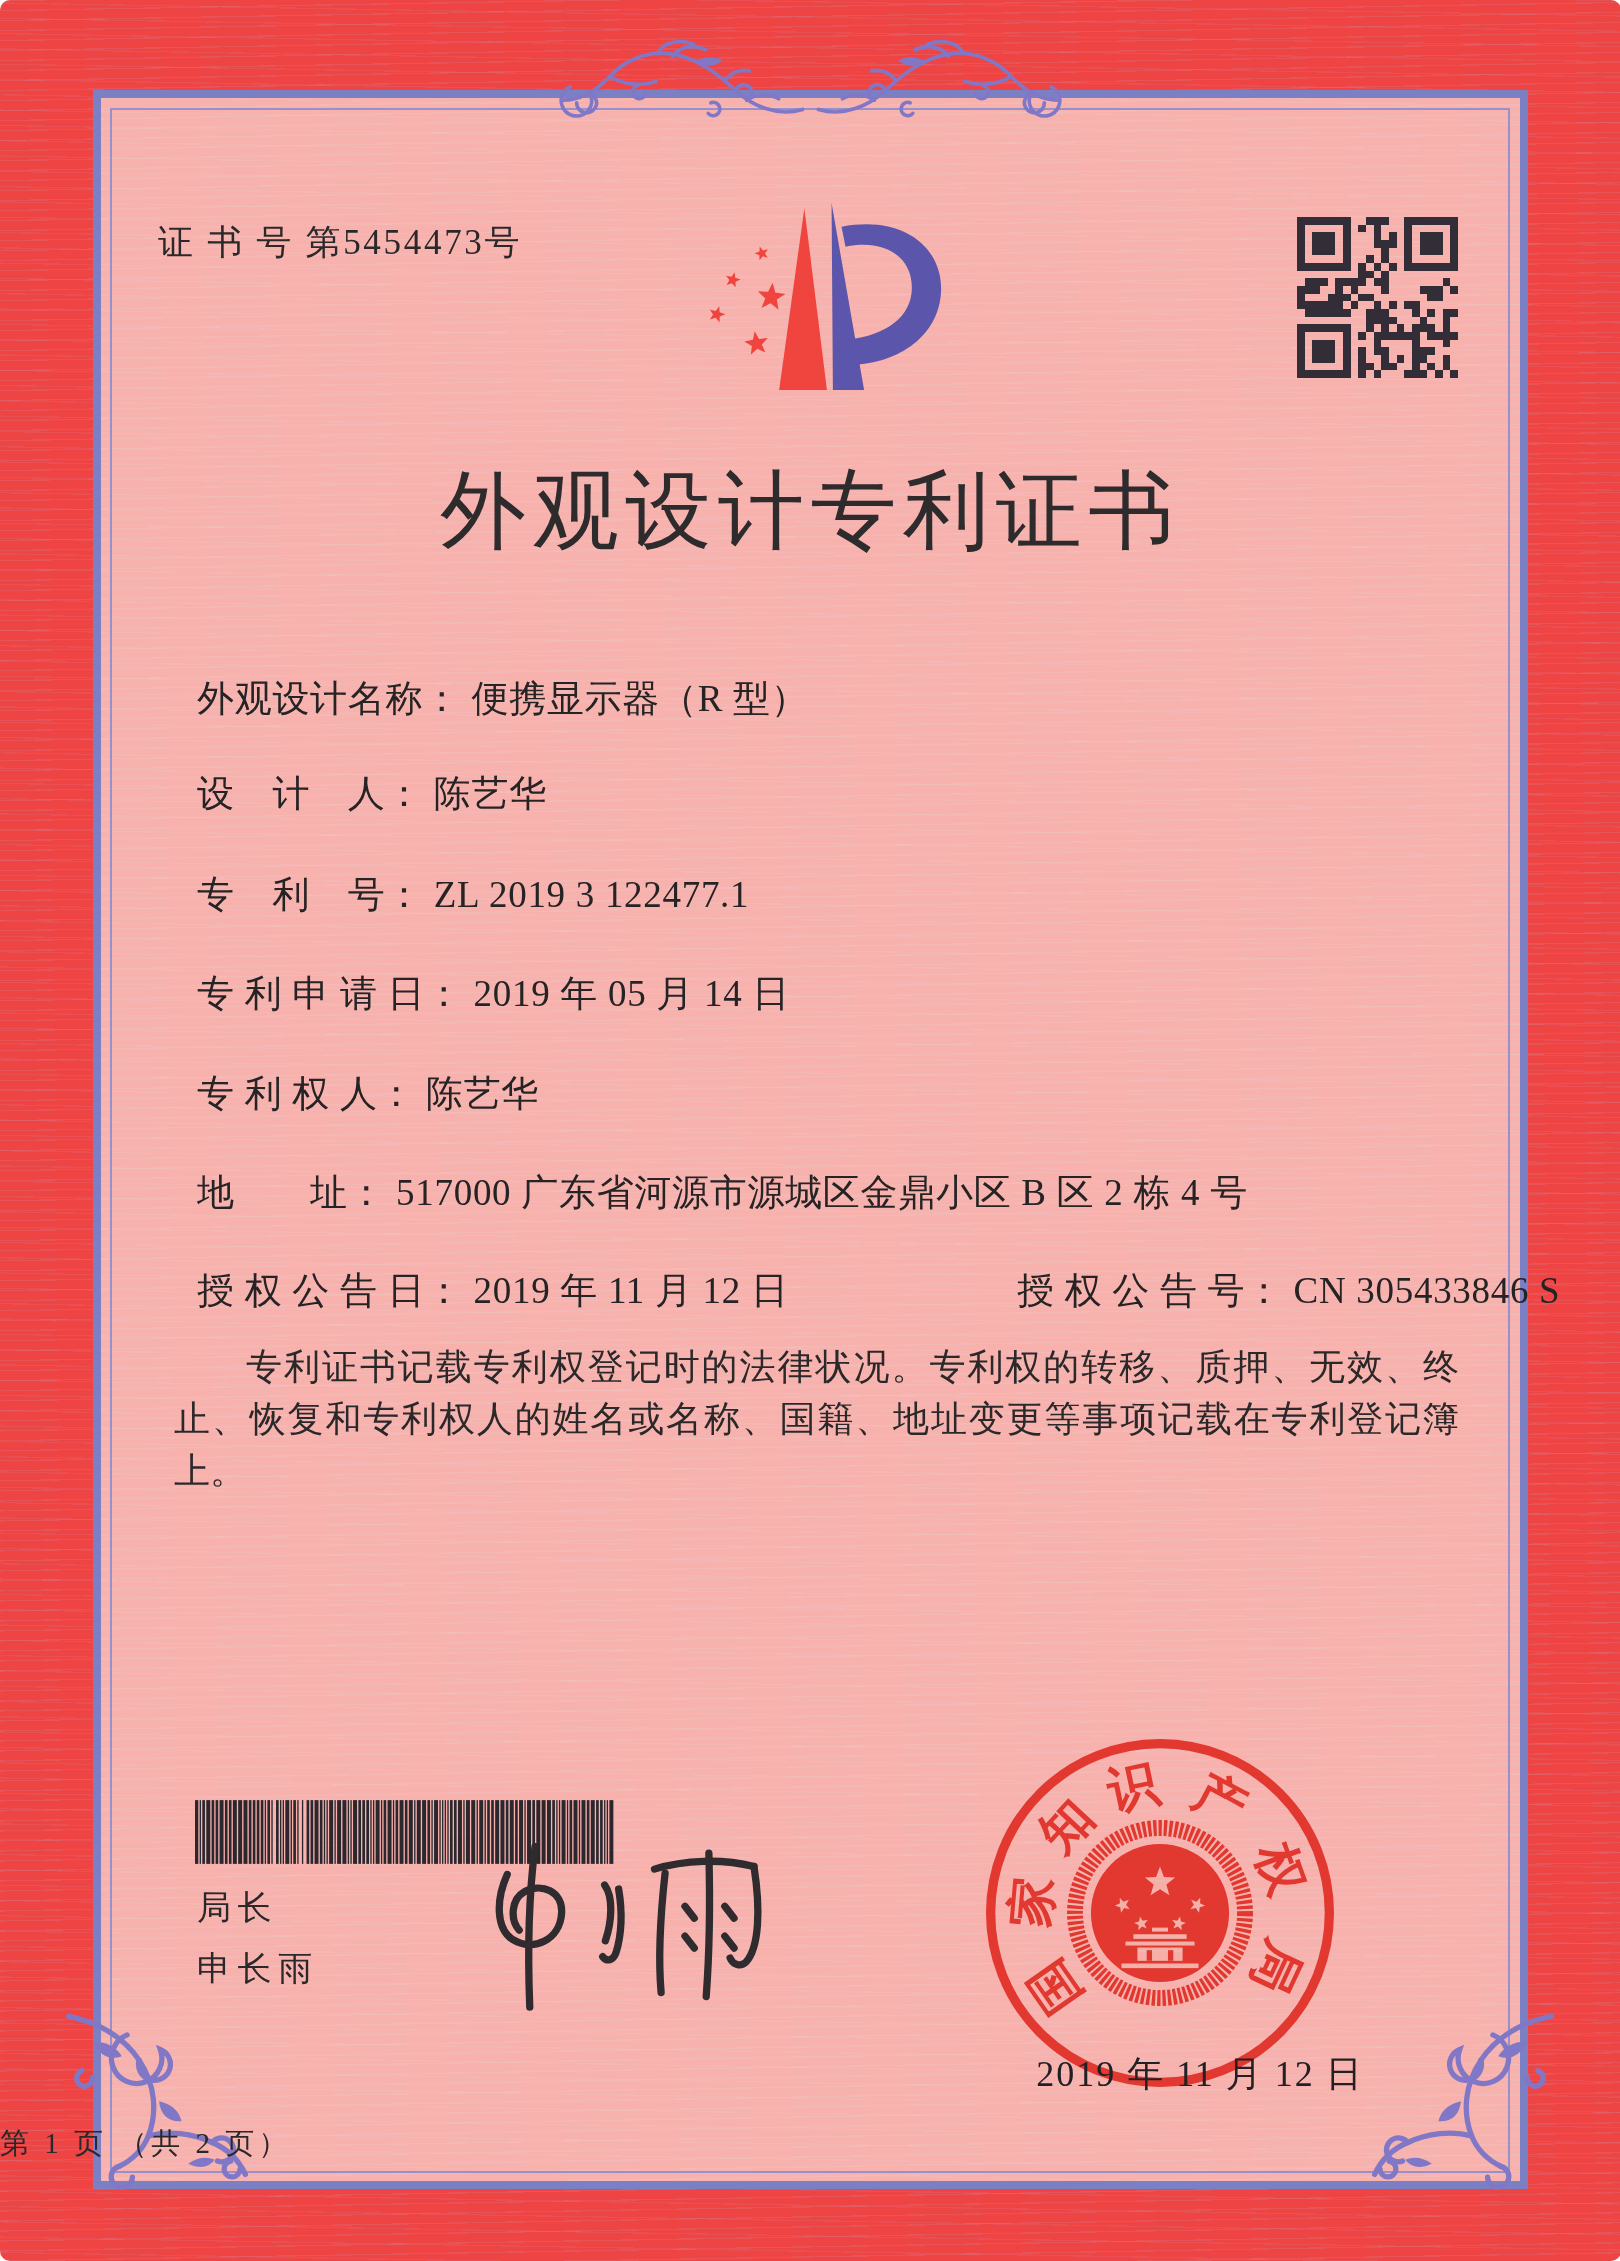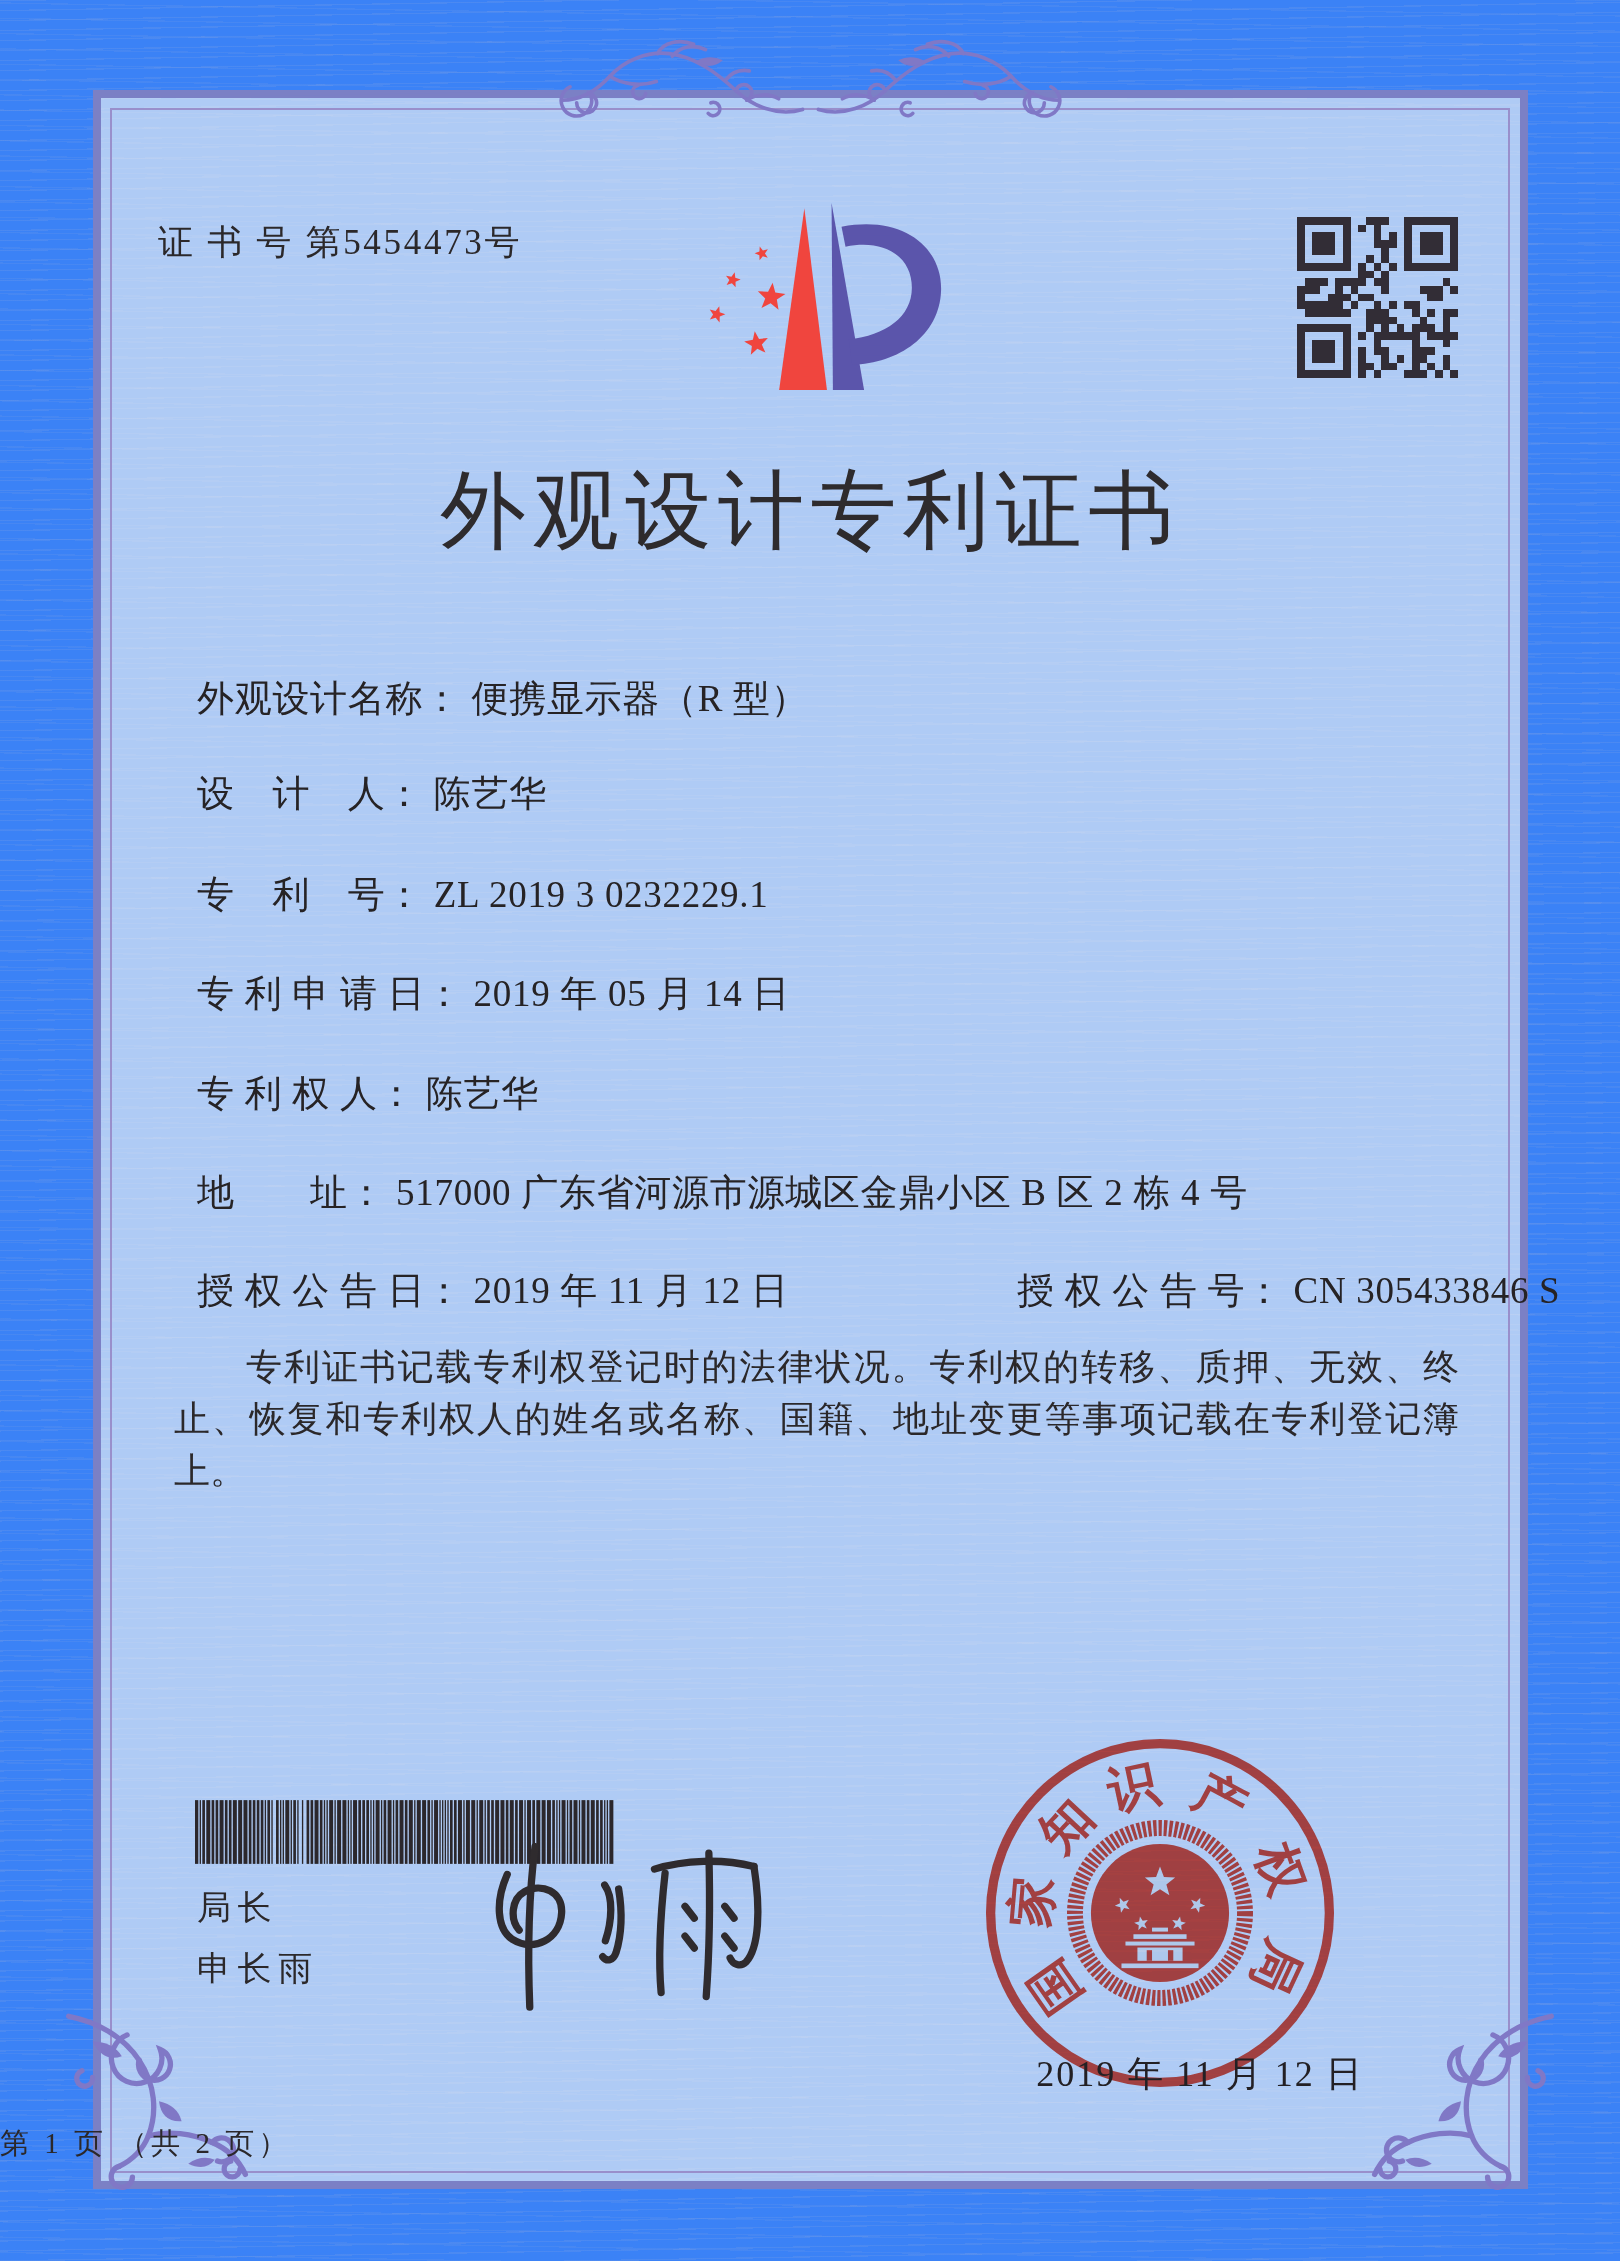--- a/index.html
+++ b/index.html
@@ -1,17 +1,17 @@
 <!DOCTYPE html>
 <html style="font-size:10.6px"><head>
 <meta charset="utf-8">
 <style>
   html,body{margin:0;padding:0;}
   body{font-family:"Liberation Serif","DejaVu Serif",serif;}
-  .page{position:relative;width:1621px;height:2261px;background:#3b82f6;overflow:hidden;}
+  .page{position:relative;width:1621px;height:2261px;background:#ef4444;overflow:hidden;border-radius:10px;}
   
   .texture{position:absolute;left:0;top:0;right:0;bottom:0;
     background:
       repeating-linear-gradient(179deg, rgba(176,182,212,.14) 0 1.3px, transparent 1.3px 10px),
       repeating-linear-gradient(181deg, rgba(176,182,212,.10) 0 1.3px, transparent 1.3px 15.3px);}
   .frame-bg{position:absolute;left:101px;top:98px;width:1419px;height:2083px;background:rgba(253,251,245,.6);}
   .frame-band{position:absolute;left:93px;top:90px;width:1435px;height:2099px;border:8px solid #7b80c5;box-sizing:border-box;}
   .frame-line{position:absolute;left:110px;top:108px;width:1400px;height:2065px;border:2px solid #998fcb;box-sizing:border-box;}
   .orn{position:absolute;}
   .txt{position:absolute;color:#2b282a;white-space:nowrap;}
@@ -317,21 +317,21 @@
 
   <div class="txt title">外观设计专利证书</div>
 
   <div class="row" style="top:674px">
     <span>外观设计名称：</span><span class="val">便携显示器（R 型）</span>
   </div>
   <div class="row" style="top:769px">
     <span>设　计　人：</span><span class="val">陈艺华</span>
   </div>
   <div class="row" style="top:870px">
-    <span>专　利　号：</span><span class="val">ZL 2019 3 0232229.1</span>
+    <span>专　利　号：</span><span class="val">ZL 2019 3 122477.1</span>
   </div>
   <div class="row" style="top:969px">
     <span>专 利 申 请 日：</span><span class="val">2019 年 05 月 14 日</span>
   </div>
   <div class="row" style="top:1069px">
     <span>专 利 权 人：</span><span class="val">陈艺华</span>
   </div>
   <div class="row" style="top:1168px">
     <span>地　　址：</span><span class="val">517000 广东省河源市源城区金鼎小区 B 区 2 栋 4 号</span>
   </div>

